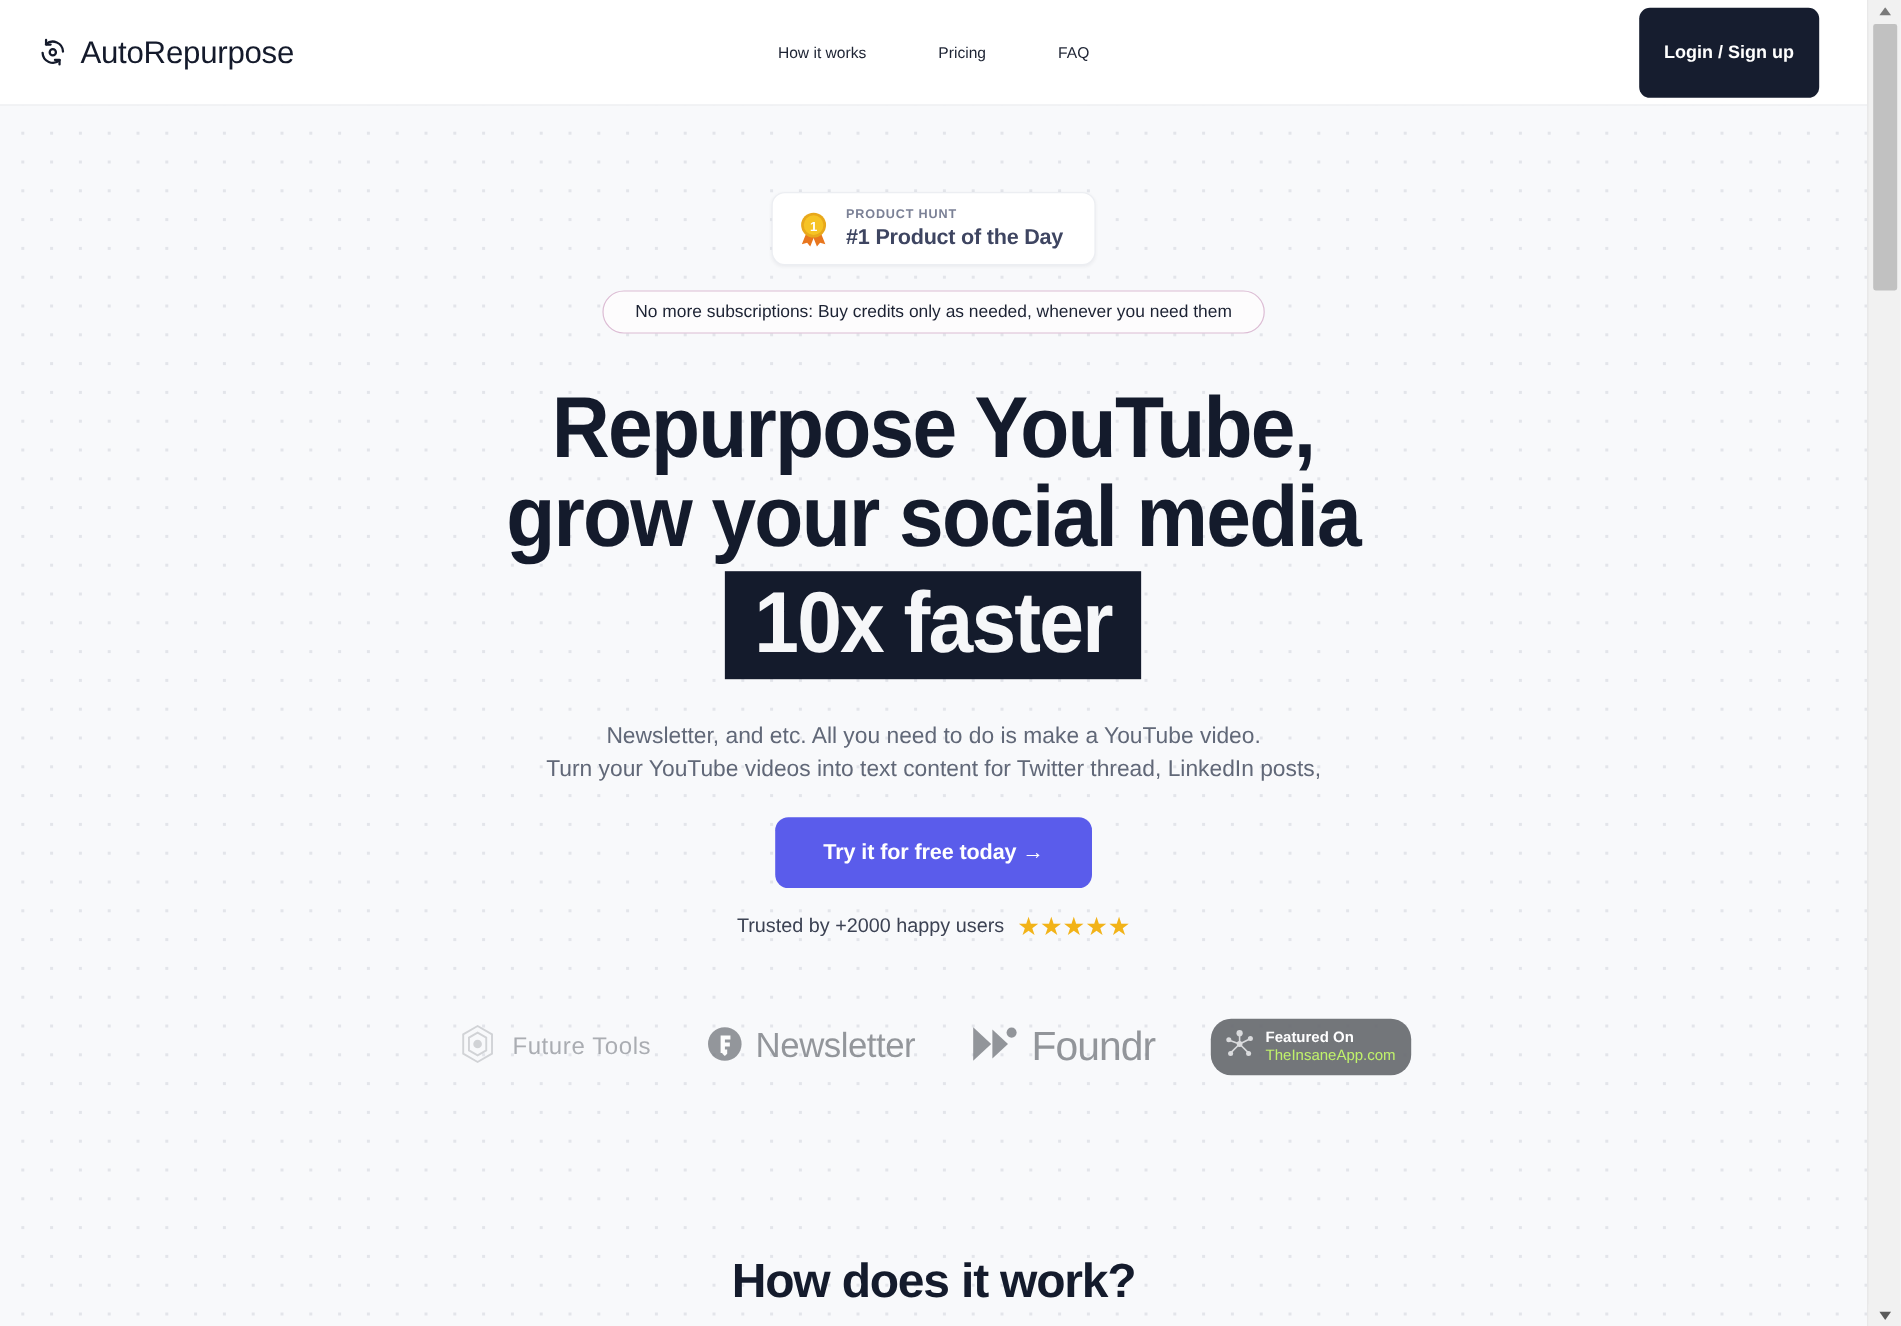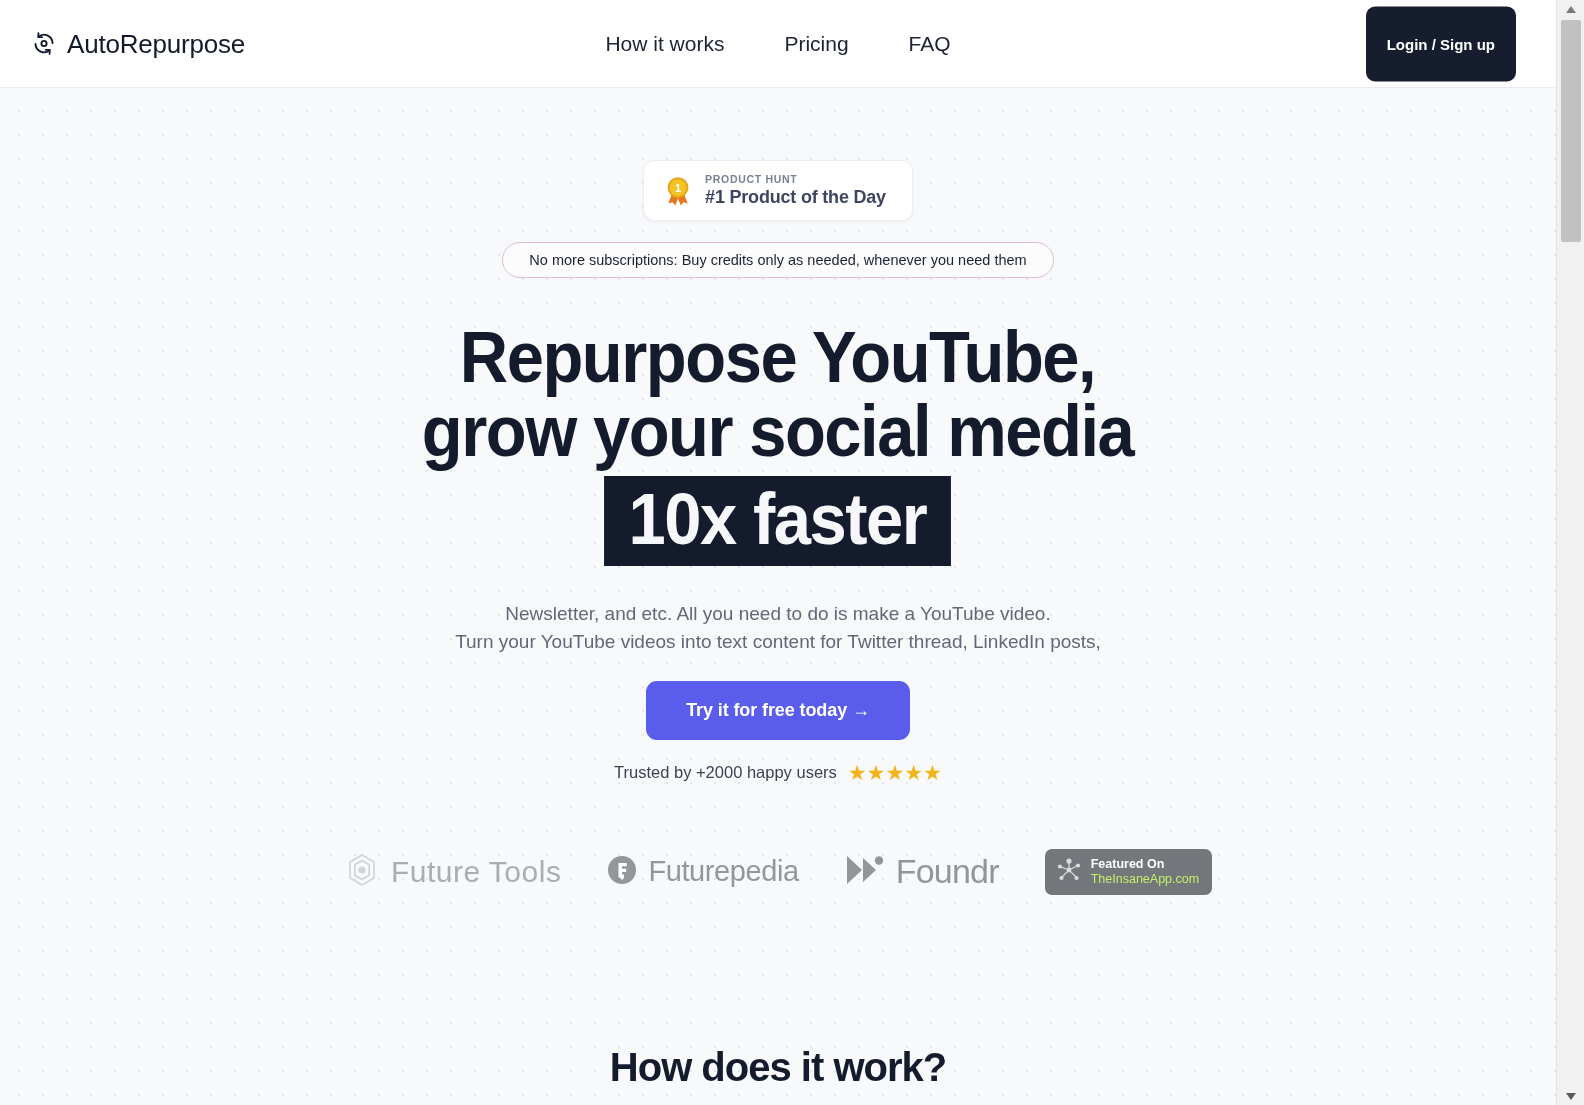--- a/index.html
+++ b/index.html
@@ -33,21 +33,21 @@
     cursor:pointer;
   }
   .brand-icon { width:24px; height:24px; display:block; color:#151b2d; }
   .brand-name { font-size:26px; font-weight:400; letter-spacing:-0.2px; color:#141a2b; }
 
   .nav {
     position:absolute; left:50%; transform:translateX(-50%);
     display:flex; align-items:center; gap:60px;
   }
   .nav a {
-    font-size:21px; color:#1d2333; text-decoration:none; cursor:pointer;
+    font-size:13px; color:#1d2333; text-decoration:none; cursor:pointer;
     white-space:nowrap;
   }
 
   .login-btn {
     position:absolute; right:40px; top:50%; transform:translateY(-50%);
     background:#161d2f; color:#fff;
     font-size:15px; font-weight:700;
     padding:29px 21px;
     border:none; border-radius:9px;
     cursor:pointer; white-space:nowrap;
@@ -157,28 +157,28 @@
   .stars { display:flex; gap:1px; color:#f2b318; font-size:21px; line-height:1; }
 
   
   .logos {
     margin-top:66px;
     display:flex; align-items:center; justify-content:center;
     gap:46px;
   }
   .logo-item { display:flex; align-items:center; gap:11px; opacity:0.72; }
   .logo-label {
-    font-size:30px; color:#8d9097; letter-spacing:0.5px; white-space:nowrap;
+    font-size:20px; color:#8d9097; letter-spacing:0.5px; white-space:nowrap;
   }
   .logo-label.dark { color:#6d7177; font-weight:400; letter-spacing:-0.4px; }
   .logo-label.foundr { color:#6c7076; font-size:34px; letter-spacing:-0.8px; }
 
   .insane-badge {
     display:flex; align-items:center; gap:9px;
-    background:#6c6f74; border-radius:7px;
+    background:#6c6f74; border-radius:17px;
     padding:8px 13px 8px 11px;
     opacity:0.95;
   }
   .insane-text { display:flex; flex-direction:column; line-height:1.22; }
   .insane-l1 { font-size:12.5px; font-weight:700; color:#ffffff; white-space:nowrap; }
   .insane-l2 { font-size:12.5px; font-weight:400; color:#bef264; white-space:nowrap; }
 
   
   .section-heading {
     margin-top:150px;
@@ -294,21 +294,21 @@
         </div>
 
         <div class="logo-item">
           <span>
             <svg width="30" height="30" viewBox="0 0 30 30">
               <circle cx="15" cy="15" r="14" fill="#6d7177"></circle>
               <path d="M11.5 8 h8.2 v3.3 h-4.6 v2.4 h4.1 v3.3 h-4.1 v5.6 h-3.6 z" fill="#ffffff"></path>
               <path d="M13 19.5 h4 v3.6 l-2 1.8 l-2 -1.8 z" fill="#ffffff"></path>
             </svg>
           </span>
-          <span class="logo-label dark" style="font-size:29px;">Futurepedia</span>
+          <span class="logo-label dark" style="font-size:29px;">Newsletter</span>
         </div>
 
         <div class="logo-item">
           <span>
             <svg width="40" height="34" viewBox="0 0 40 34" fill="#6c7076">
               <path d="M2 3 L2 31 L17 17 Z"></path>
               <path d="M18 5 L18 29 L31 17 Z"></path>
               <circle cx="34" cy="7.5" r="4.2"></circle>
             </svg>
           </span>

